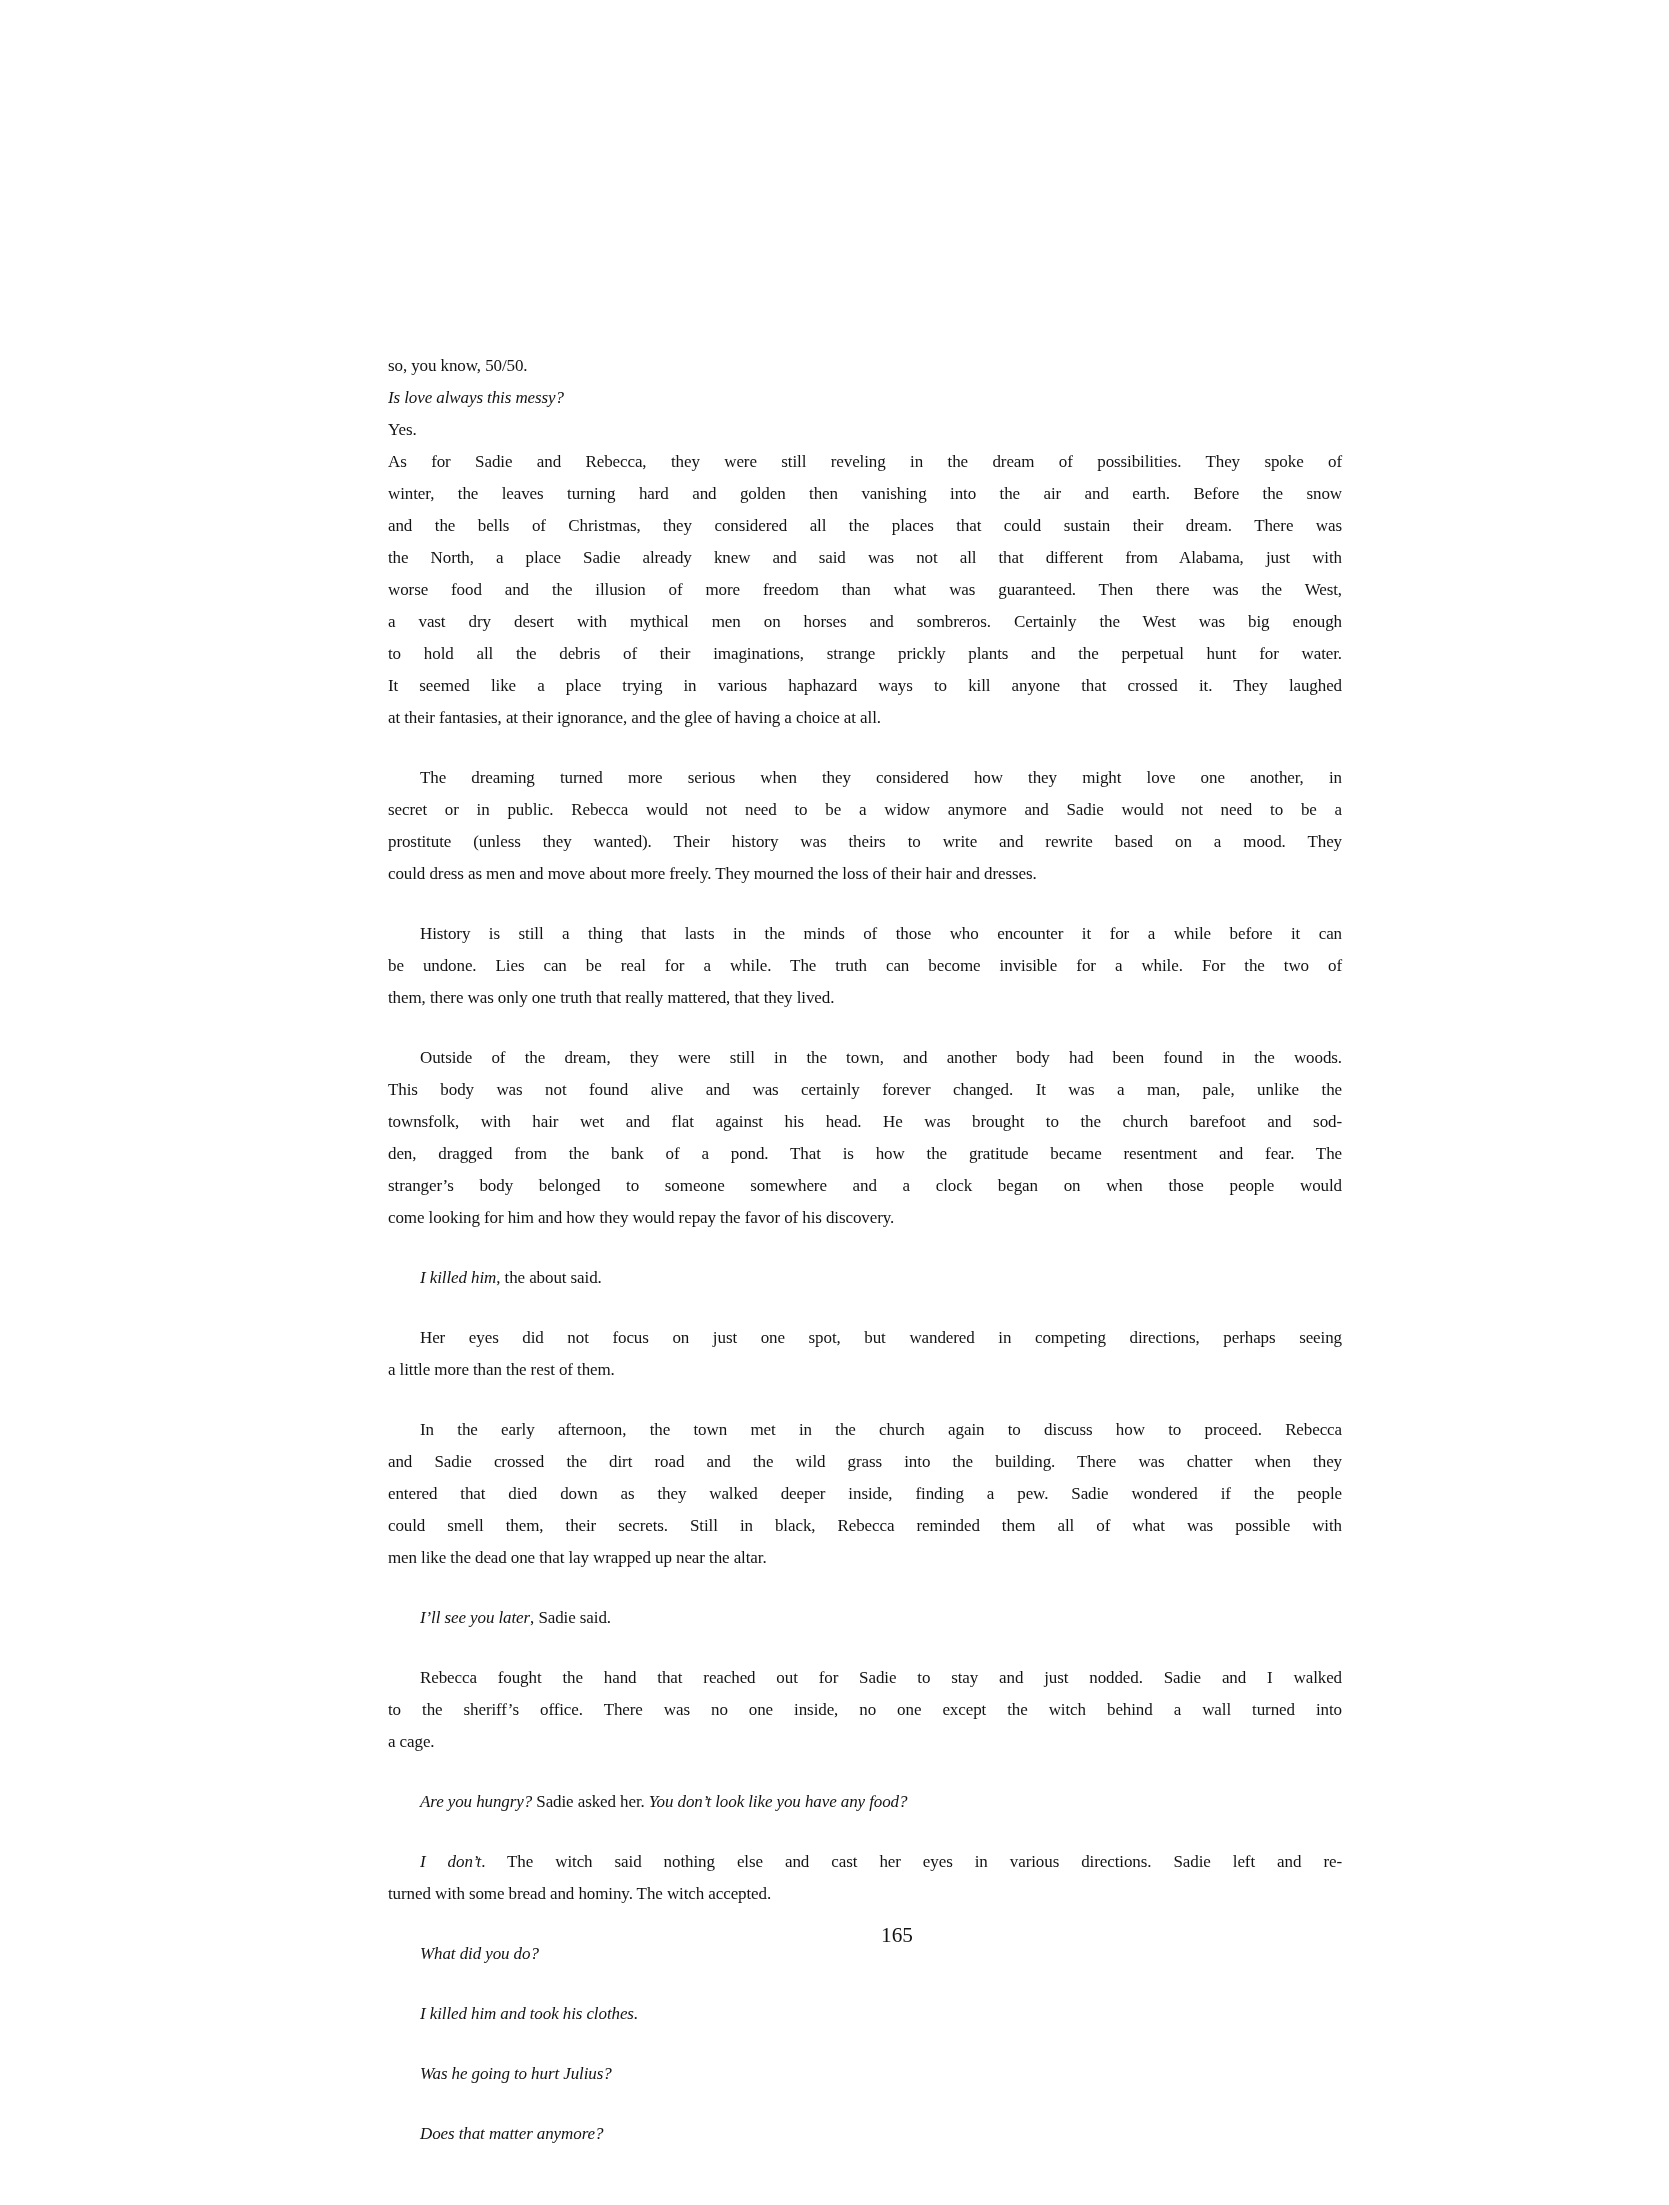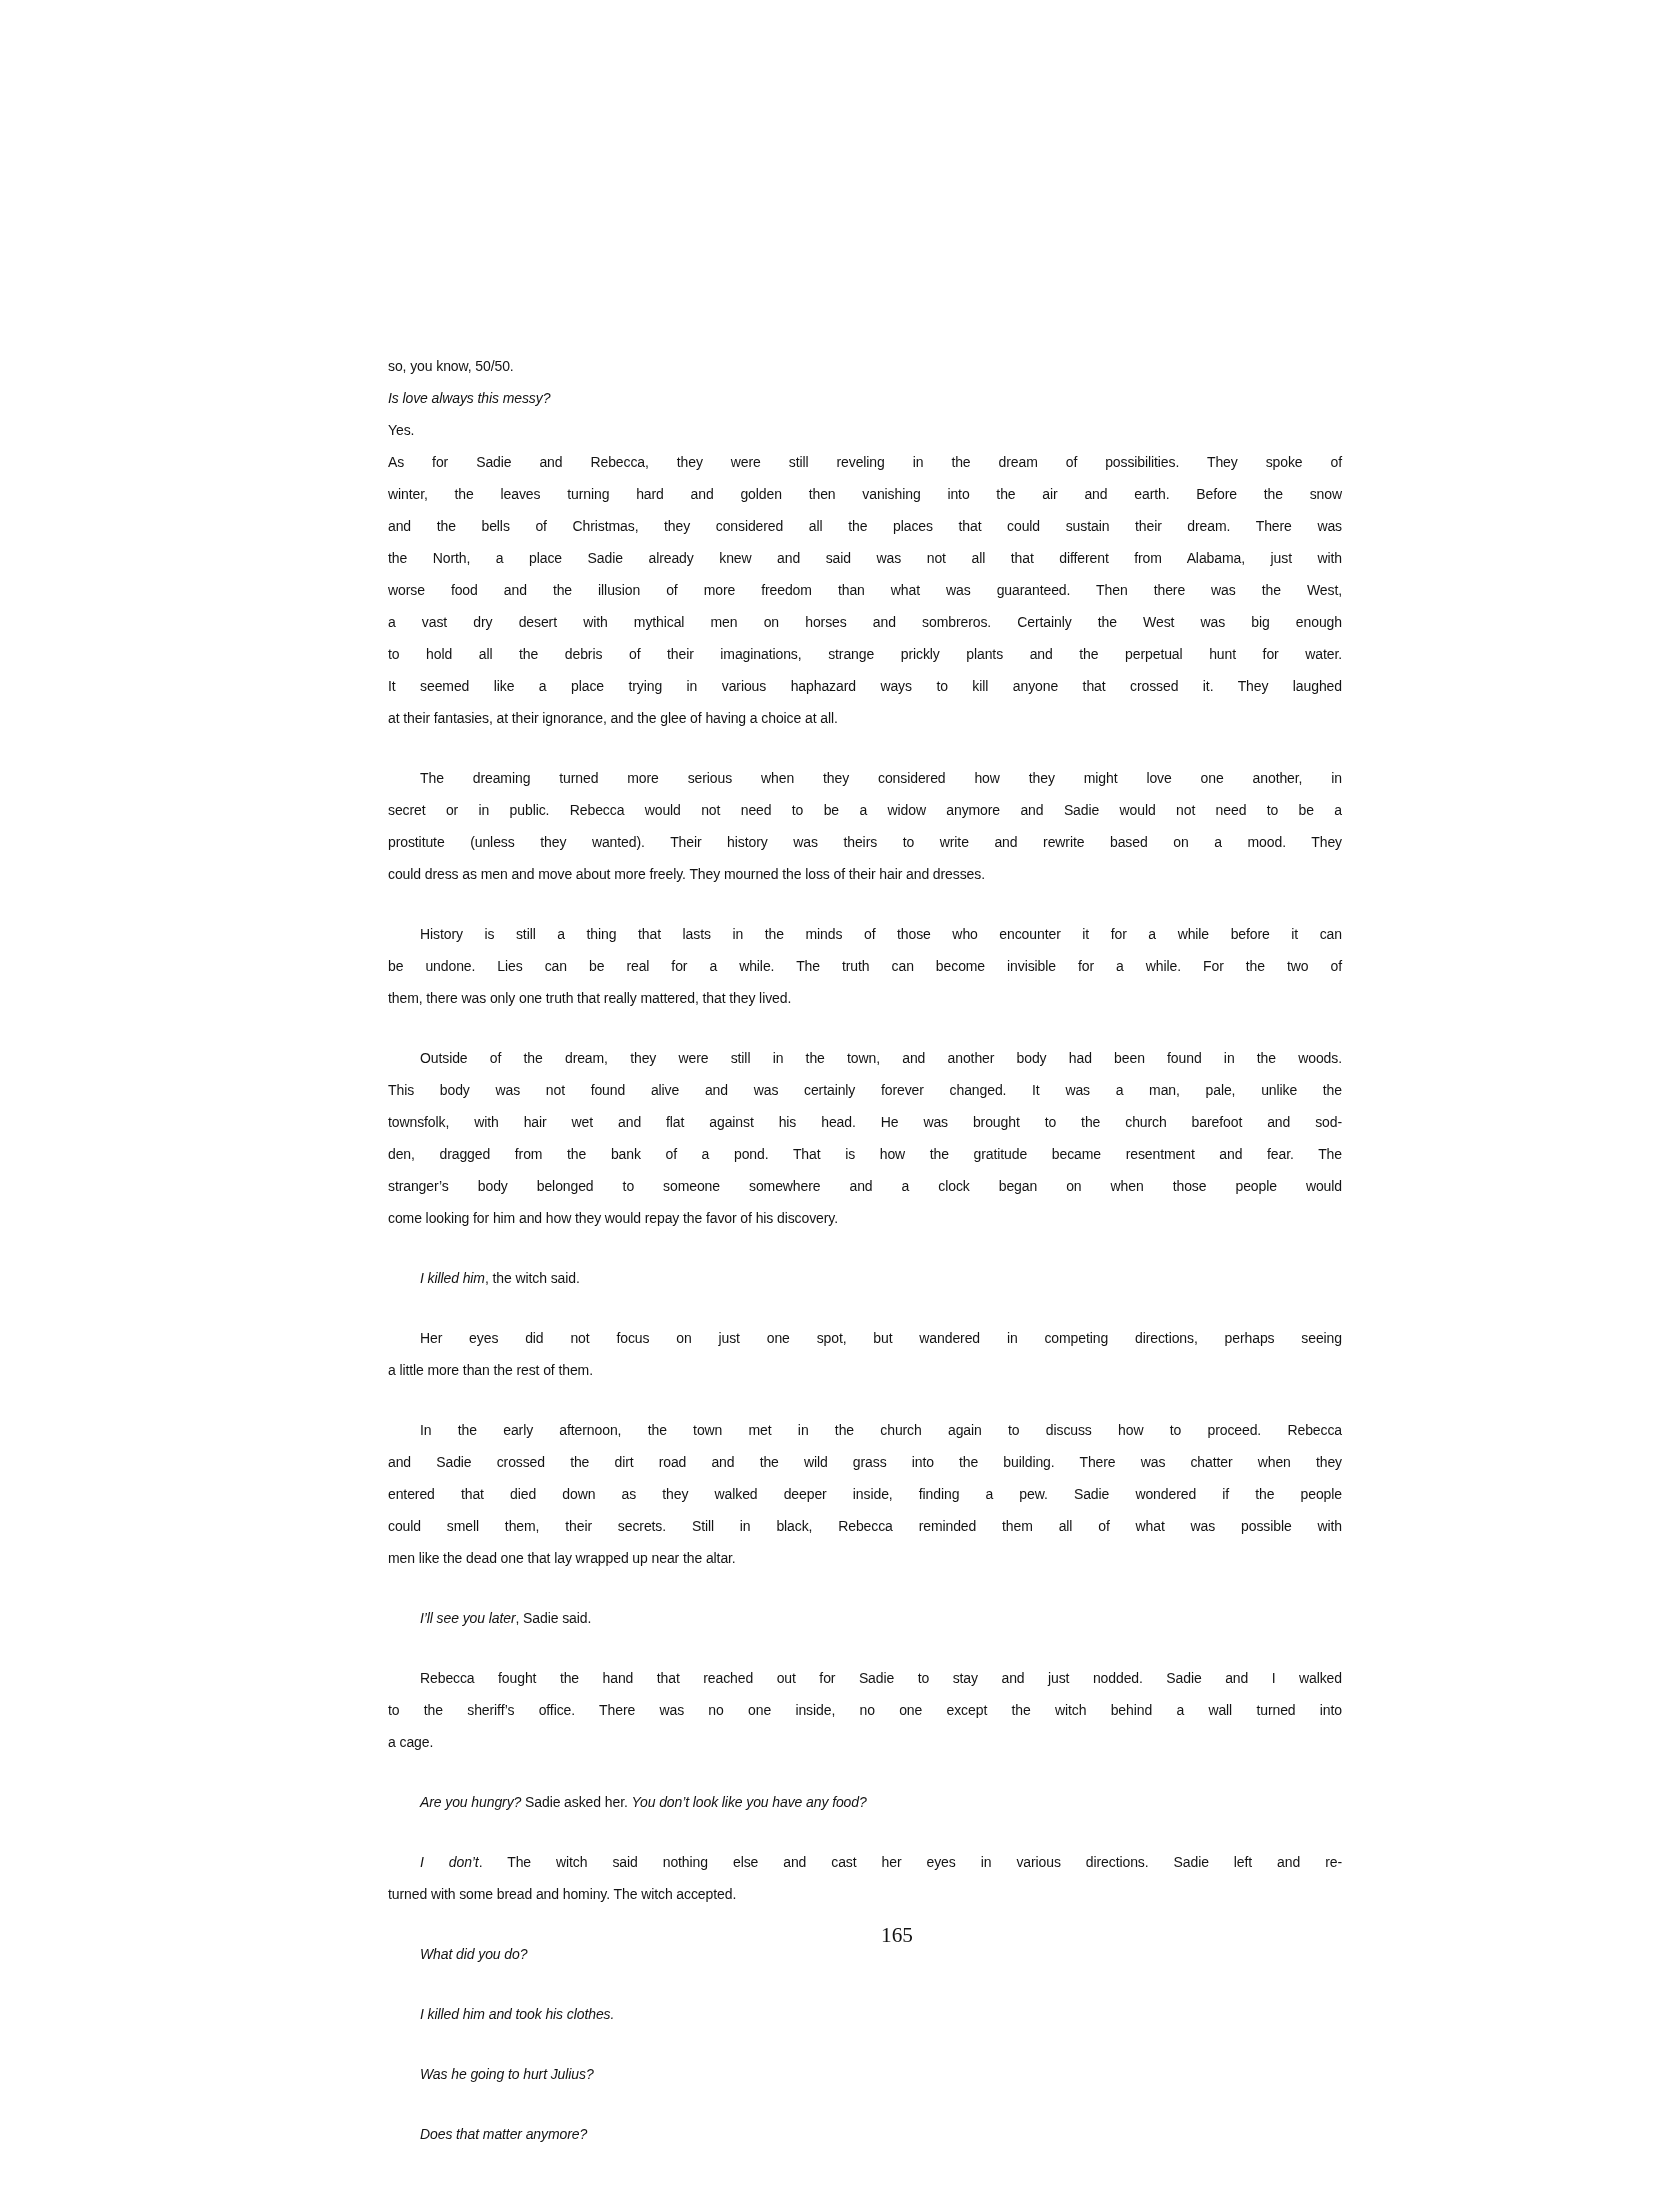--- a/index.html
+++ b/index.html
@@ -12,22 +12,22 @@
     width: 1670px;
     height: 2205px;
     background: #ffffff;
     overflow: hidden;
   }
   #text-block {
     position: absolute;
     left: 388px;
     top: 350px;
     width: 954px;
-    font-family: Liberation Sans, sans-serif;
-    font-size: 14px;
+    font-family: Liberation Serif, serif;
+    font-size: 17px;
     line-height: 32px;
     letter-spacing: -0.1px;
     color: #131313;
   }
   .para { margin: 0; padding: 0; }
   .line {
     white-space: nowrap;
     text-align: justify;
     text-align-last: justify;
   }
@@ -84,21 +84,21 @@
       </div>
       <div class="para">
         <div class="line indent"><span class="seg">Outside of the dream, they were still in the town, and another body had been found in the woods.</span></div>
         <div class="line"><span class="seg">This body was not found alive and was certainly forever changed. It was a man, pale, unlike the</span></div>
         <div class="line"><span class="seg">townsfolk, with hair wet and flat against his head. He was brought to the church barefoot and sod-</span></div>
         <div class="line"><span class="seg">den, dragged from the bank of a pond. That is how the gratitude became resentment and fear. The</span></div>
         <div class="line"><span class="seg">stranger’s body belonged to someone somewhere and a clock began on when those people would</span></div>
         <div class="line end"><span class="seg">come looking for him and how they would repay the favor of his discovery.</span></div>
       </div>
       <div class="para">
-        <div class="line end indent"><span class="seg italic">I killed him</span><span class="seg">, the witch said.</span></div>
+        <div class="line end indent"><span class="seg italic">I killed him</span><span class="seg">, the about said.</span></div>
       </div>
       <div class="para">
         <div class="line indent"><span class="seg">Her eyes did not focus on just one spot, but wandered in competing directions, perhaps seeing</span></div>
         <div class="line end"><span class="seg">a little more than the rest of them.</span></div>
       </div>
       <div class="para">
         <div class="line indent"><span class="seg">In the early afternoon, the town met in the church again to discuss how to proceed. Rebecca</span></div>
         <div class="line"><span class="seg">and Sadie crossed the dirt road and the wild grass into the building. There was chatter when they</span></div>
         <div class="line"><span class="seg">entered that died down as they walked deeper inside, finding a pew. Sadie wondered if the people</span></div>
         <div class="line"><span class="seg">could smell them, their secrets. Still in black, Rebecca reminded them all of what was possible with</span></div>

